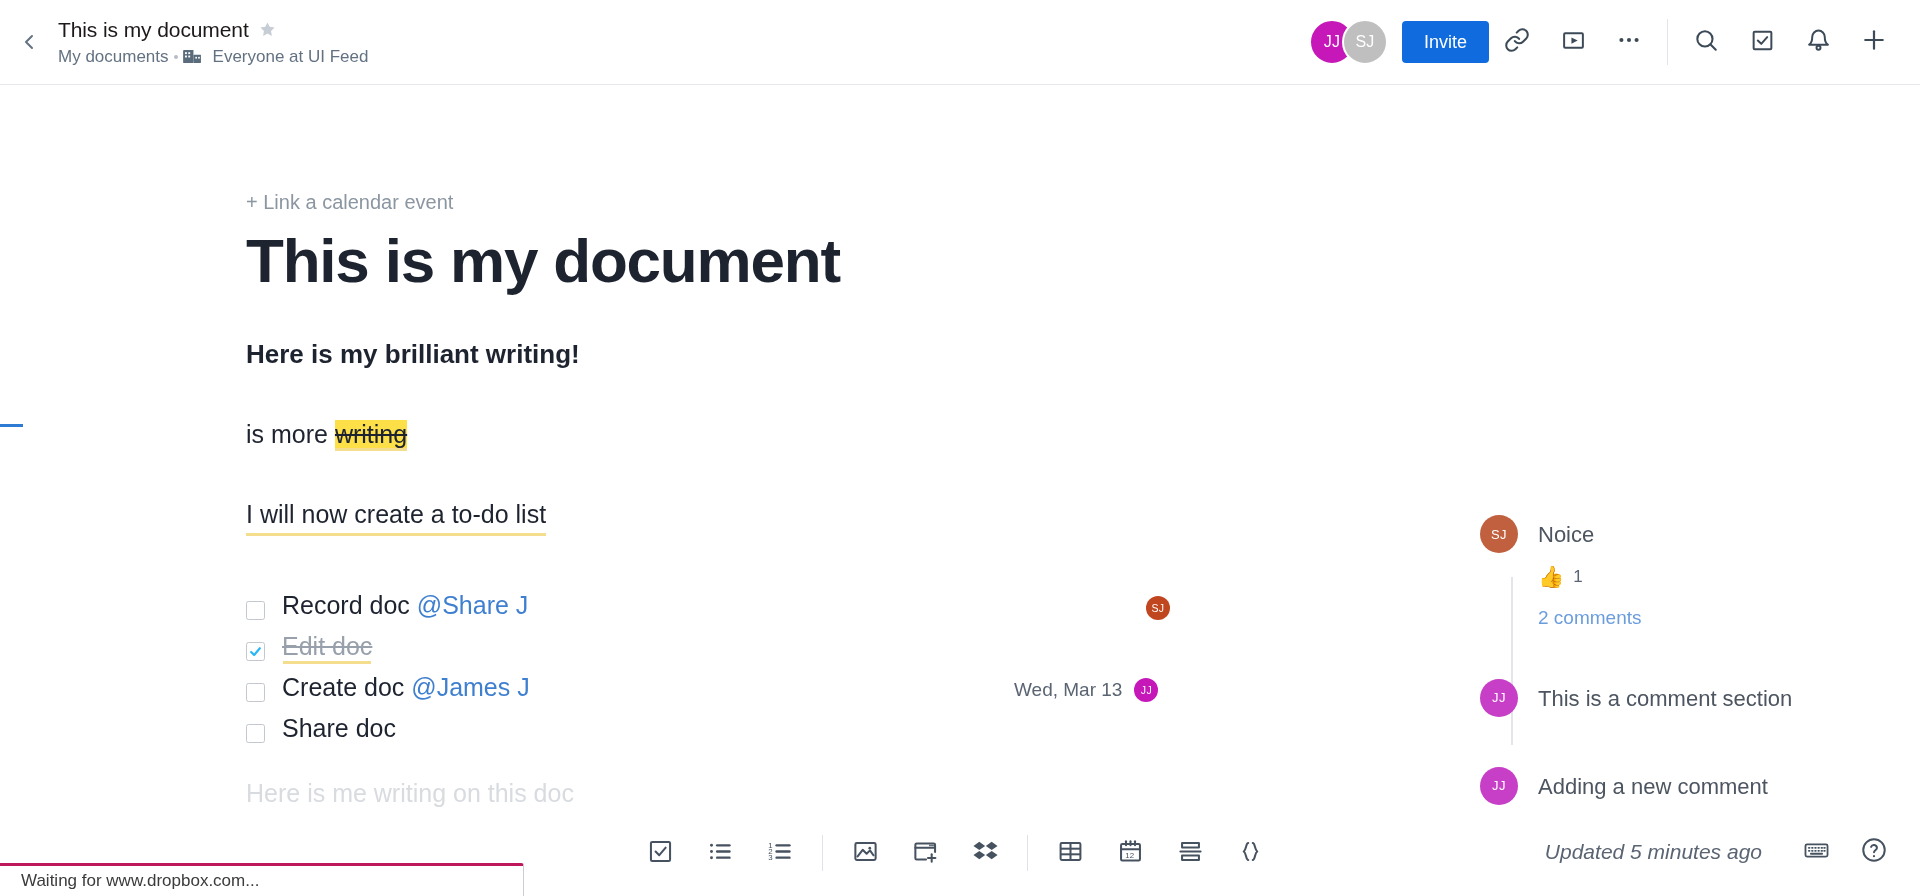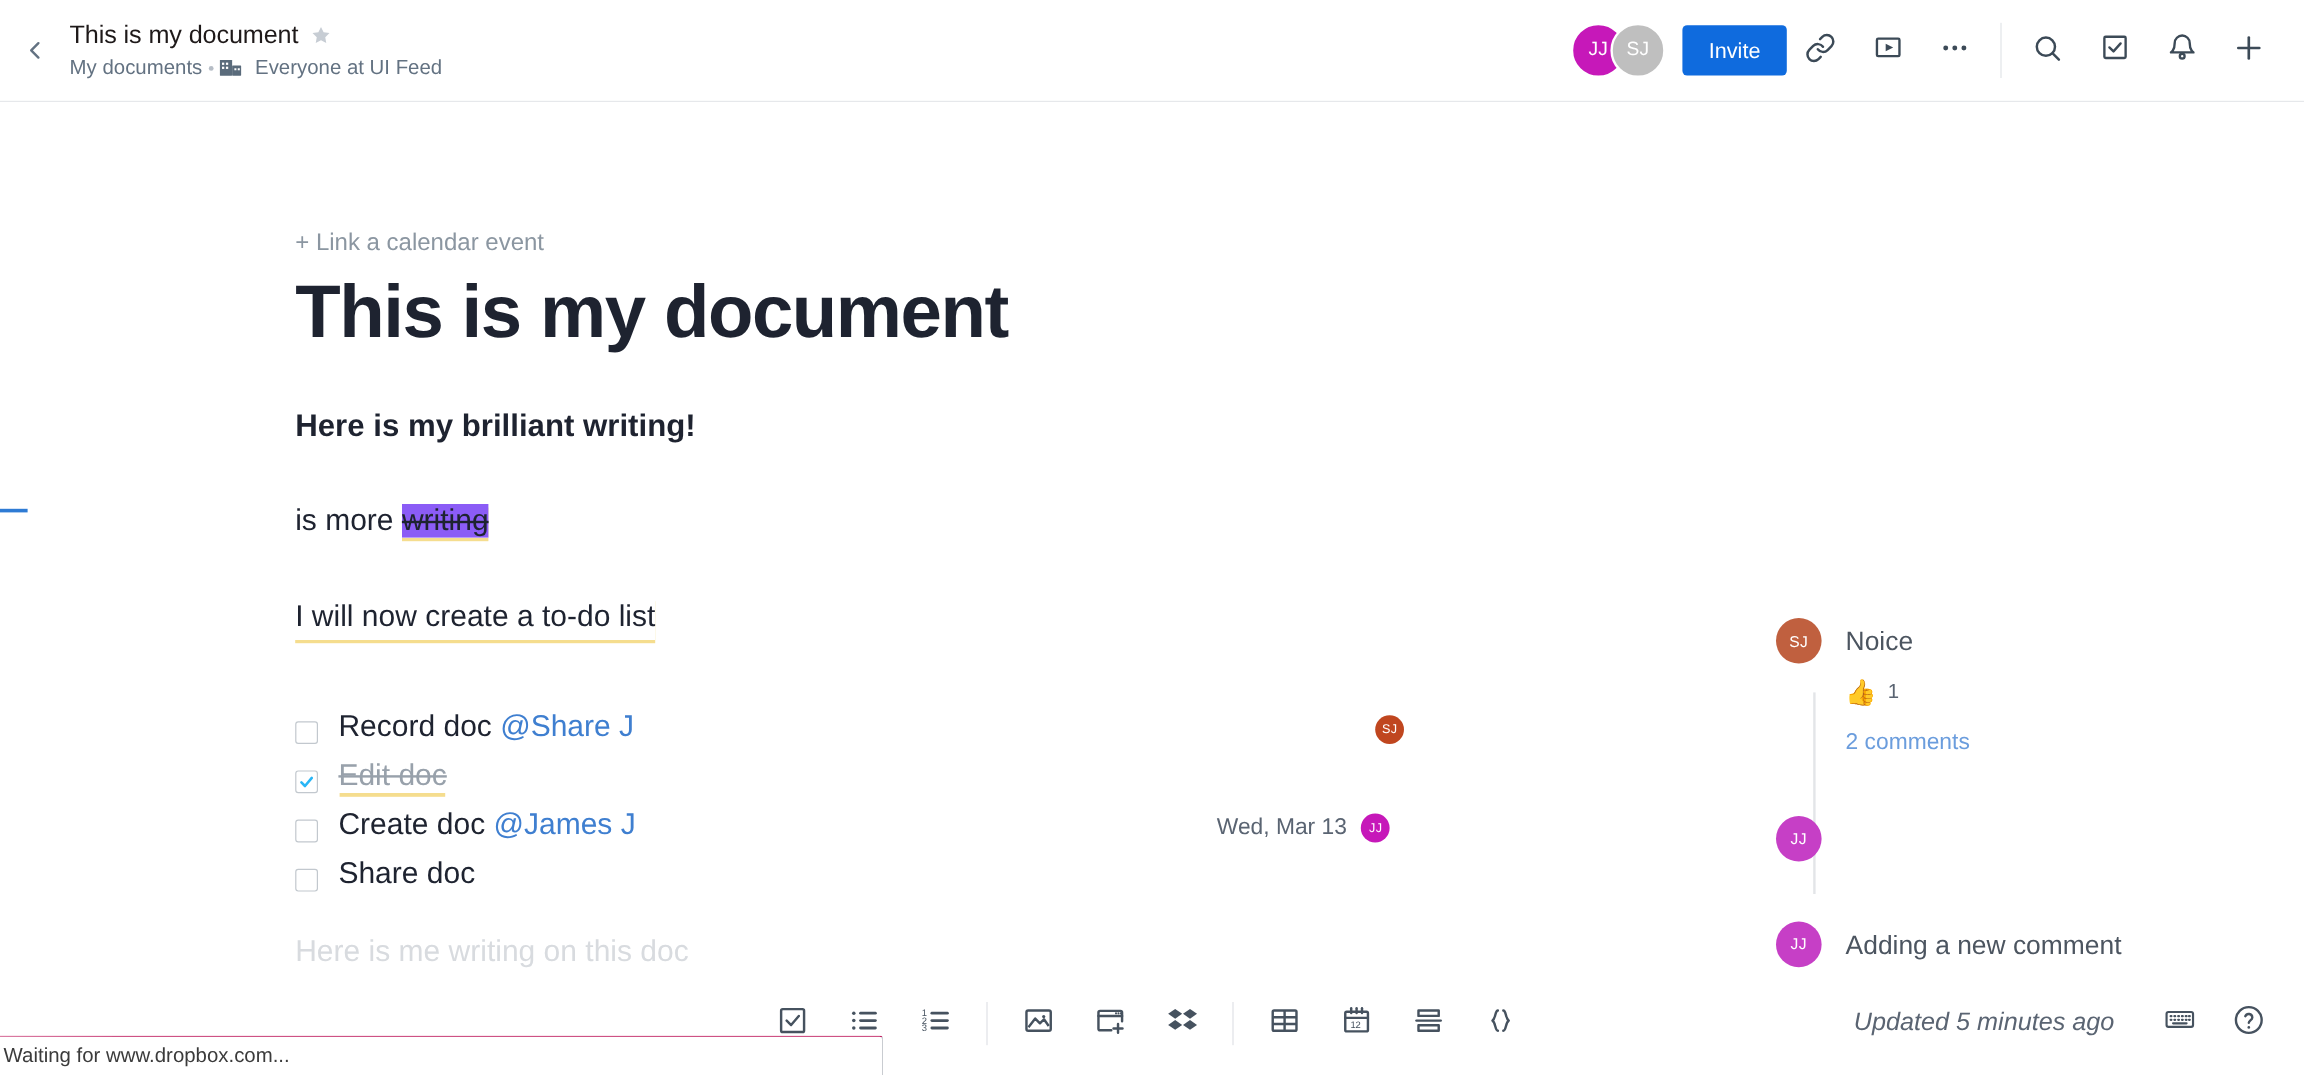--- a/index.html
+++ b/index.html
@@ -70,21 +70,21 @@
   .doc-h1 {
     font-size: 62px; font-weight:700; color:#1e2330; letter-spacing:-1.2px;
     line-height: 1.12; margin-bottom: 44px;
   }
   .doc-h2 {
     font-size: 26px; font-weight:700; color:#1e2330; margin-bottom: 48px; margin-top: 28px;
   }
   .para-row { position:relative; margin-bottom: 46px; }
   .para-text { font-size: 25px; color:#1e2330; line-height:1.35; }
   .hl-green {
-    background:#8b5cf6; position:relative;
+    background:#fde047; position:relative;
     box-shadow: 0 3px 0 0 #f5dd8e;
   }
   .strike { text-decoration: line-through; text-decoration-thickness: 2px; }
   .underline-yellow {
     box-shadow: 0 3px 0 0 #f5dd8e;
     display:inline-block; padding-bottom: 1px;
   }
   .blue-caret {
     position:absolute; left: -246px; top: 6px;
     width: 23px; height: 3px; background:#2e7bd4;
@@ -167,24 +167,24 @@
   .fmt-divider { width:1px; height:36px; background:#dfe2e6; margin:0 12px; }
   .bottom-right {
     position:absolute; right: 20px; top: 8px;
     display:flex; align-items:center; gap: 6px;
   }
   .updated-text { font-size: 21px; color:#5a6472; margin-right: 22px; font-style: italic; }
   .br-icon { width:52px; height:52px; display:flex; align-items:center; justify-content:center; color:#46525f; cursor:pointer; }
 
   
   .status-bar {
-    position:absolute; left:0; bottom:0; height: 33px; width: 736px;
-    background:#fff; border-top:1px solid #be185d; border-right:1px solid #c9ccd1;
+    position:absolute; left:0; bottom:0; height: 33px; width: 524px;
+    background:#fff; border-top:3px solid #be185d; border-right:1px solid #c9ccd1;
     border-top-right-radius: 3px;
-    display:flex; align-items:center; padding-left: 3px;
+    display:flex; align-items:center; padding-left: 21px;
     font-size: 17px; color:#3b3b3b; z-index: 20;
   }
 </style>
 </head>
 <body>
 
 <div class="app">
 
   <div class="topbar">
 
@@ -396,20 +396,23 @@
           </div>
           <div class="comments-more">2 comments</div>
         </div>
       </div>
 
       <div class="c-gap"></div>
 
       <div class="comment">
         <div class="c-av jj">
           <span>JJ</span>
+        </div>
+        <div class="c-body">
+          <div class="c-text">This is a comment section</div>
         </div>
       </div>
 
       <div class="c-gap"></div>
 
       <div class="comment">
         <div class="c-av jj">
           <span>JJ</span>
         </div>
         <div class="c-body">

